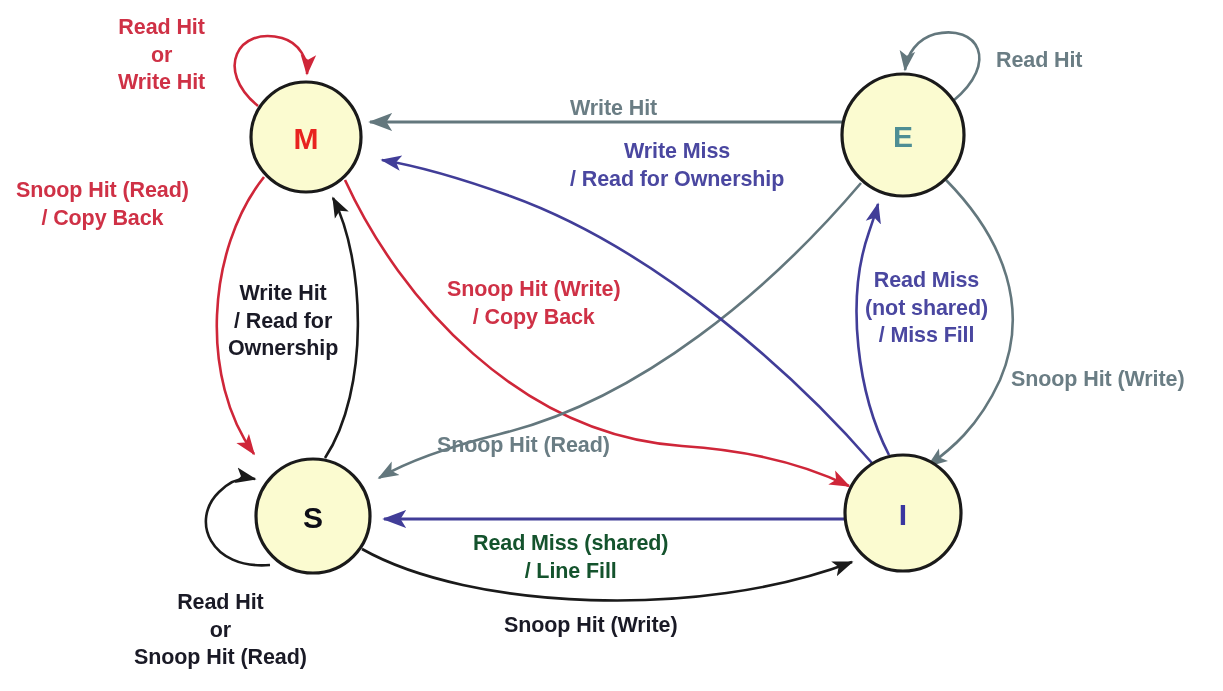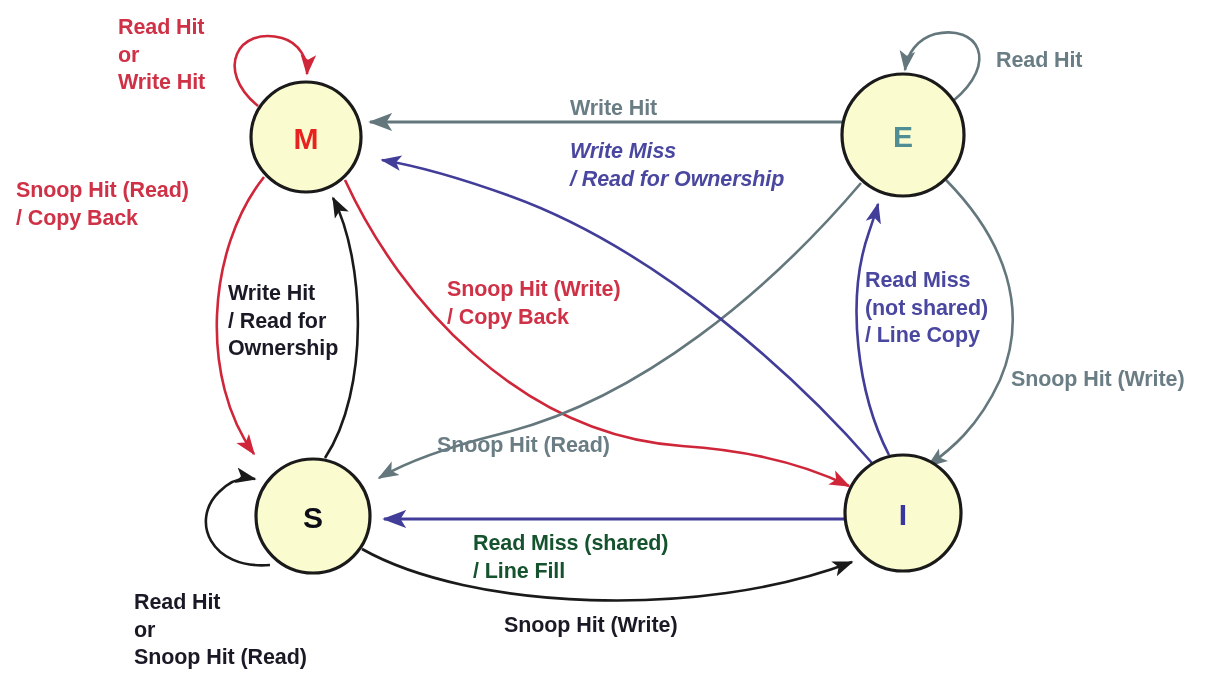--- a/index.html
+++ b/index.html
@@ -40,20 +40,21 @@
     dominant-baseline: central;
   }
   .edge-label {
     position: absolute;
     font-family: "Liberation Sans", sans-serif;
     font-size: 21.5px;
     font-weight: bold;
     line-height: 1.28;
     white-space: pre;
     letter-spacing: -0.1px;
+    text-align: center;
   }
 </style>
 </head>
 <body>
 
 <div id="diagram-root">
 
   <svg class="canvas" viewBox="0 0 1223 691">
     <defs>
       <marker id="ah-red" markerWidth="9" markerHeight="9" refX="7.4" refY="3.2" orient="auto" markerUnits="strokeWidth">
@@ -128,26 +129,26 @@
 / Copy Back</div>
 
   <div class="edge-label" style="left:570px; top:95px; color:#6a7d84;">Write Hit</div>
 
   <div class="edge-label" style="left:996px; top:47px; color:#6a7d84;">Read Hit</div>
 
   <div class="edge-label" style="left:437px; top:432px; color:#6a7d84;">Snoop Hit (Read)</div>
 
   <div class="edge-label" style="left:1011px; top:366px; color:#6a7d84;">Snoop Hit (Write)</div>
 
-  <div class="edge-label" style="left:570px; top:138px; color:#4a47a0;font-style:italic;">Write Miss
+  <div class="edge-label" style="left:570px; top:138px; color:#4a47a0;">Write Miss
 / Read for Ownership</div>
 
   <div class="edge-label" style="left:865px; top:267px; color:#4a47a0;">Read Miss
 (not shared)
-/ Line Copy</div>
+/ Miss Fill</div>
 
   <div class="edge-label" style="left:473px; top:530px; color:#14532d;">Read Miss (shared)
 / Line Fill</div>
 
   <div class="edge-label" style="left:228px; top:280px; color:#1a1a26;">Write Hit
 / Read for
 Ownership</div>
 
   <div class="edge-label" style="left:134px; top:589px; color:#1a1a26;">Read Hit
 or

